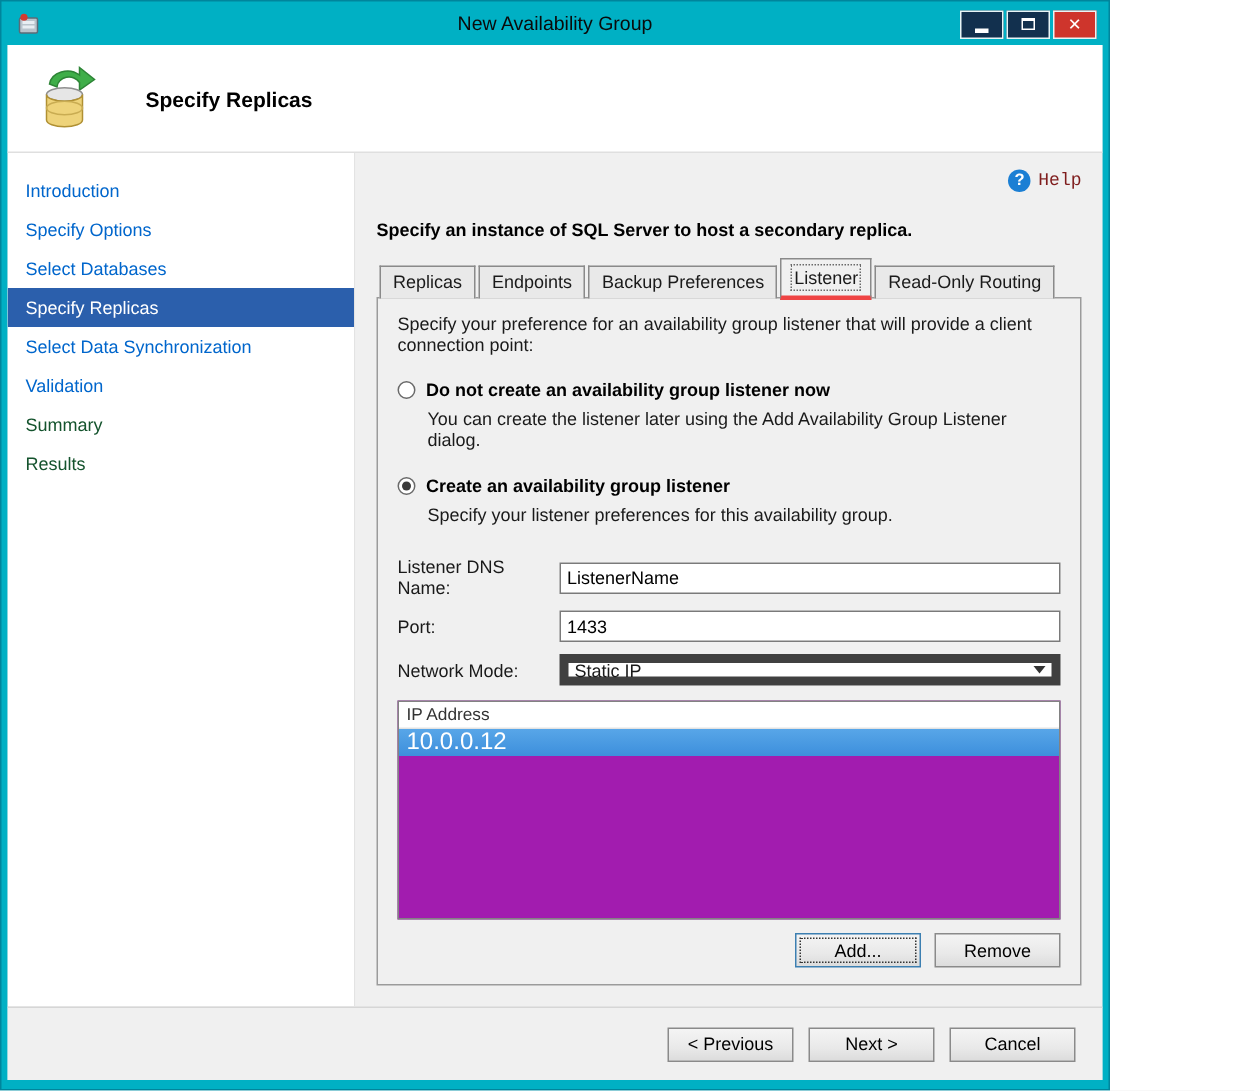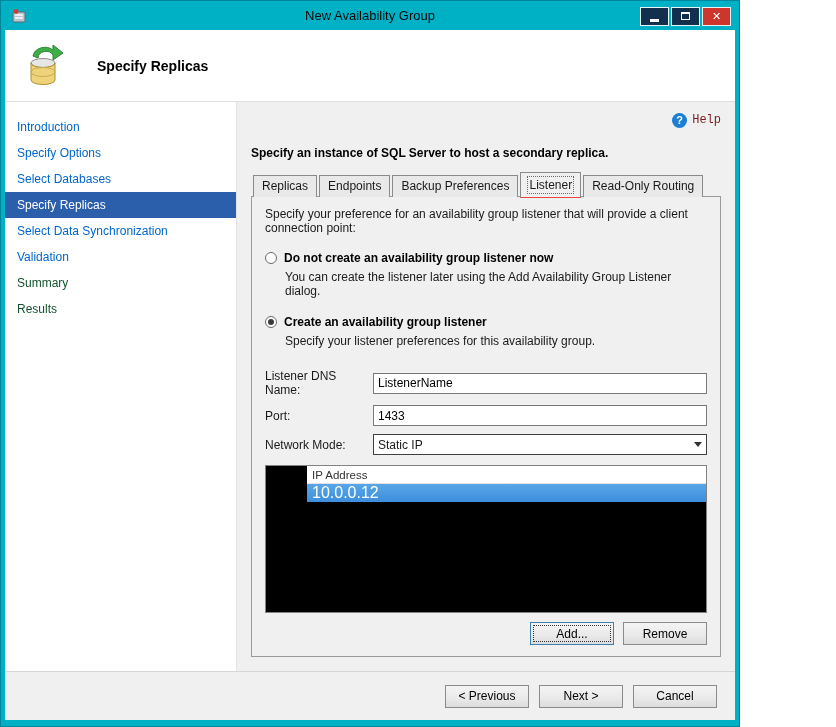--- a/index.html
+++ b/index.html
@@ -71,21 +71,21 @@
   .instruction { font-weight: bold; margin: 16px 0 12px 0; color: #000; }
 
   .tabstrip { display: flex; align-items: flex-end; padding-left: 2px; position: relative; z-index: 1; margin-bottom: -1px; }
   .tab {
     border: 1px solid #8a8a8a; border-bottom: none;
     background: #e9e9e9; padding: 3px 8px 4px 8px; margin-right: 2px; margin-top: 2px;
     cursor: pointer; white-space: nowrap;
   }
   .tab.active {
     background: #f0f0f0; margin-top: 0; padding: 5px 8px;
-    border-bottom: 1px solid #ef4444; margin-bottom: -1px; position: relative; z-index: 2;
+    border-bottom: 3px solid #ef4444; margin-bottom: -1px; position: relative; z-index: 2;
   }
   .tab.active .tab-label { outline: 1px dotted #6a6a6a; outline-offset: 1px; }
 
   .panel {
     border: 1px solid #9b9b9b; background: #f0f0f0;
     flex: 1 1 auto; margin-bottom: 14px;
     padding: 10px 13px 11px 13px;
     display: flex; flex-direction: column; overflow: hidden;
   }
 
@@ -101,28 +101,28 @@
   .radio-label { font-weight: bold; color: #000; }
   .radio-desc { margin: 5px 0 13px 20px; }
 
   .form-row { display: flex; align-items: center; margin-top: 8px; }
   .form-label { width: 108px; flex: 0 0 108px; }
   .text-input {
     flex: 1 1 auto; height: 21px; border: 1px solid #7a7a7a; background: #fff;
     font-family: "Liberation Sans", sans-serif; font-size: 12px; padding: 0 4px; color: #000;
   }
   .combo {
-    flex: 1 1 auto; height: 21px; border: 1px solid #404040; background: #fff;
+    flex: 1 1 auto; height: 21px; border: 6px solid #404040; background: #fff;
     display: flex; align-items: center; cursor: pointer;
   }
   .combo-text { flex: 1 1 auto; padding: 0 4px; }
   .combo-arrow-box { width: 17px; height: 100%; display: flex; align-items: center; justify-content: center; }
   .combo-arrow { width: 0; height: 0; border-left: 4px solid transparent; border-right: 4px solid transparent; border-top: 5px solid #333; }
 
-  .listbox { margin-top: 10px; background: #000000; border: 1px solid #828282; flex: 1 1 auto; min-height: 140px; overflow: hidden; display: flex; flex-direction: column; padding-left: 41px; }
+  .listbox { margin-top: 10px; background: #a21caf; border: 1px solid #828282; flex: 1 1 auto; min-height: 140px; overflow: hidden; display: flex; flex-direction: column; }
   .list-header { height: 18px; line-height: 18px; padding: 0 5px; color: #333; background: #ffffff; border-bottom: 1px solid #e3e3e3; font-size: 11.5px; }
   .list-row { height: 18px; line-height: 18px; padding: 0 5px; font-size: 16px; cursor: pointer; }
   .list-row.selected { background: linear-gradient(#58a6e8, #3d8fdc); color: #ffffff; }
 
   .panel-buttons { display: flex; justify-content: flex-end; gap: 9px; margin-top: 9px; }
   .btn {
     min-width: 84px; height: 23px;
     background: linear-gradient(#f4f4f4, #e9e9e9 60%, #dcdcdc);
     border: 1px solid #8a8a8a;
     font-family: "Liberation Sans", sans-serif; font-size: 12px; color: #000;

